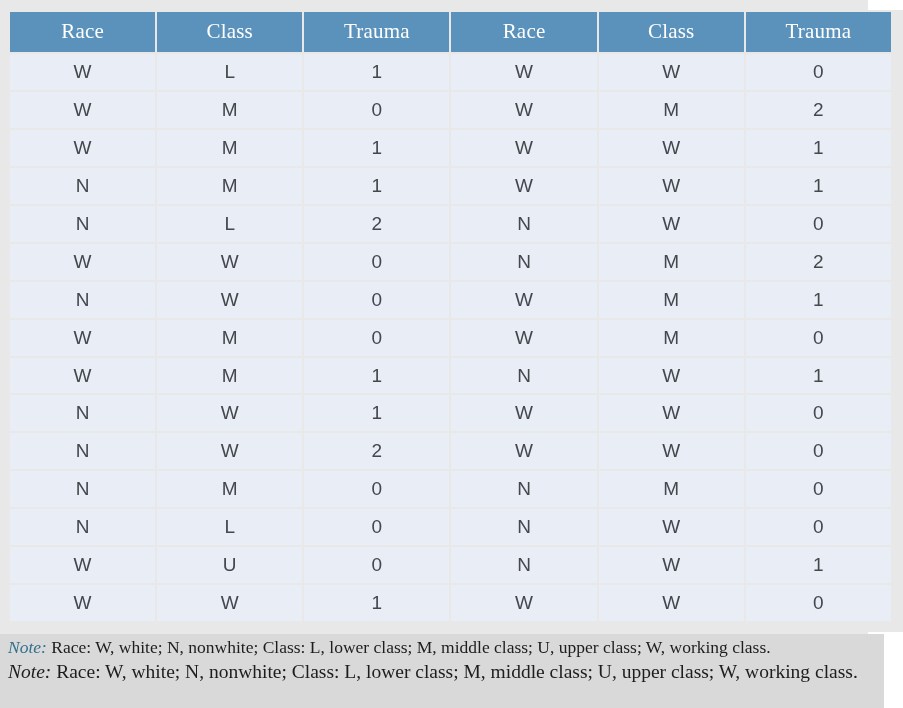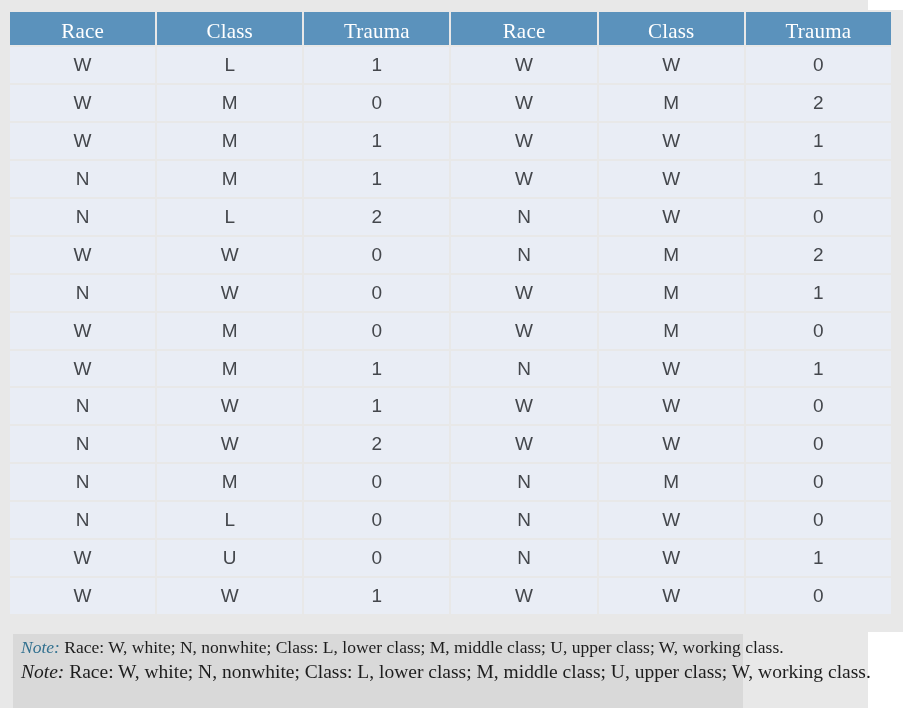--- a/index.html
+++ b/index.html
@@ -48,40 +48,40 @@
     width: 885px;
     table-layout: fixed;
   }
   table.data-table thead th {
     background: #5b92bc;
     color: #ffffff;
     font-family: "Liberation Serif", serif;
     font-size: 21px;
     font-weight: 400;
     text-align: center;
-    padding: 9px 0 3px 0;
+    padding: 9px 0 10px 0;
     letter-spacing: 0.2px;
     line-height: 1;
   }
   table.data-table tbody td {
     background: #e9edf5;
     color: #44474c;
     font-family: "Liberation Sans", sans-serif;
     font-size: 19px;
     font-weight: 400;
     text-align: center;
     padding: 8px 0 8px 0;
     line-height: 1.05;
   }
   
   #notes {
     position: absolute;
-    left: 13px;
+    left: 0;
     top: 634px;
-    width: 730px;
+    width: 884px;
     height: 74px;
     background: #d9d9d9;
   }
   .note-line {
     font-family: "Liberation Serif", serif;
     color: #1d1d1d;
     white-space: nowrap;
   }
   #note-primary {
     position: absolute;

